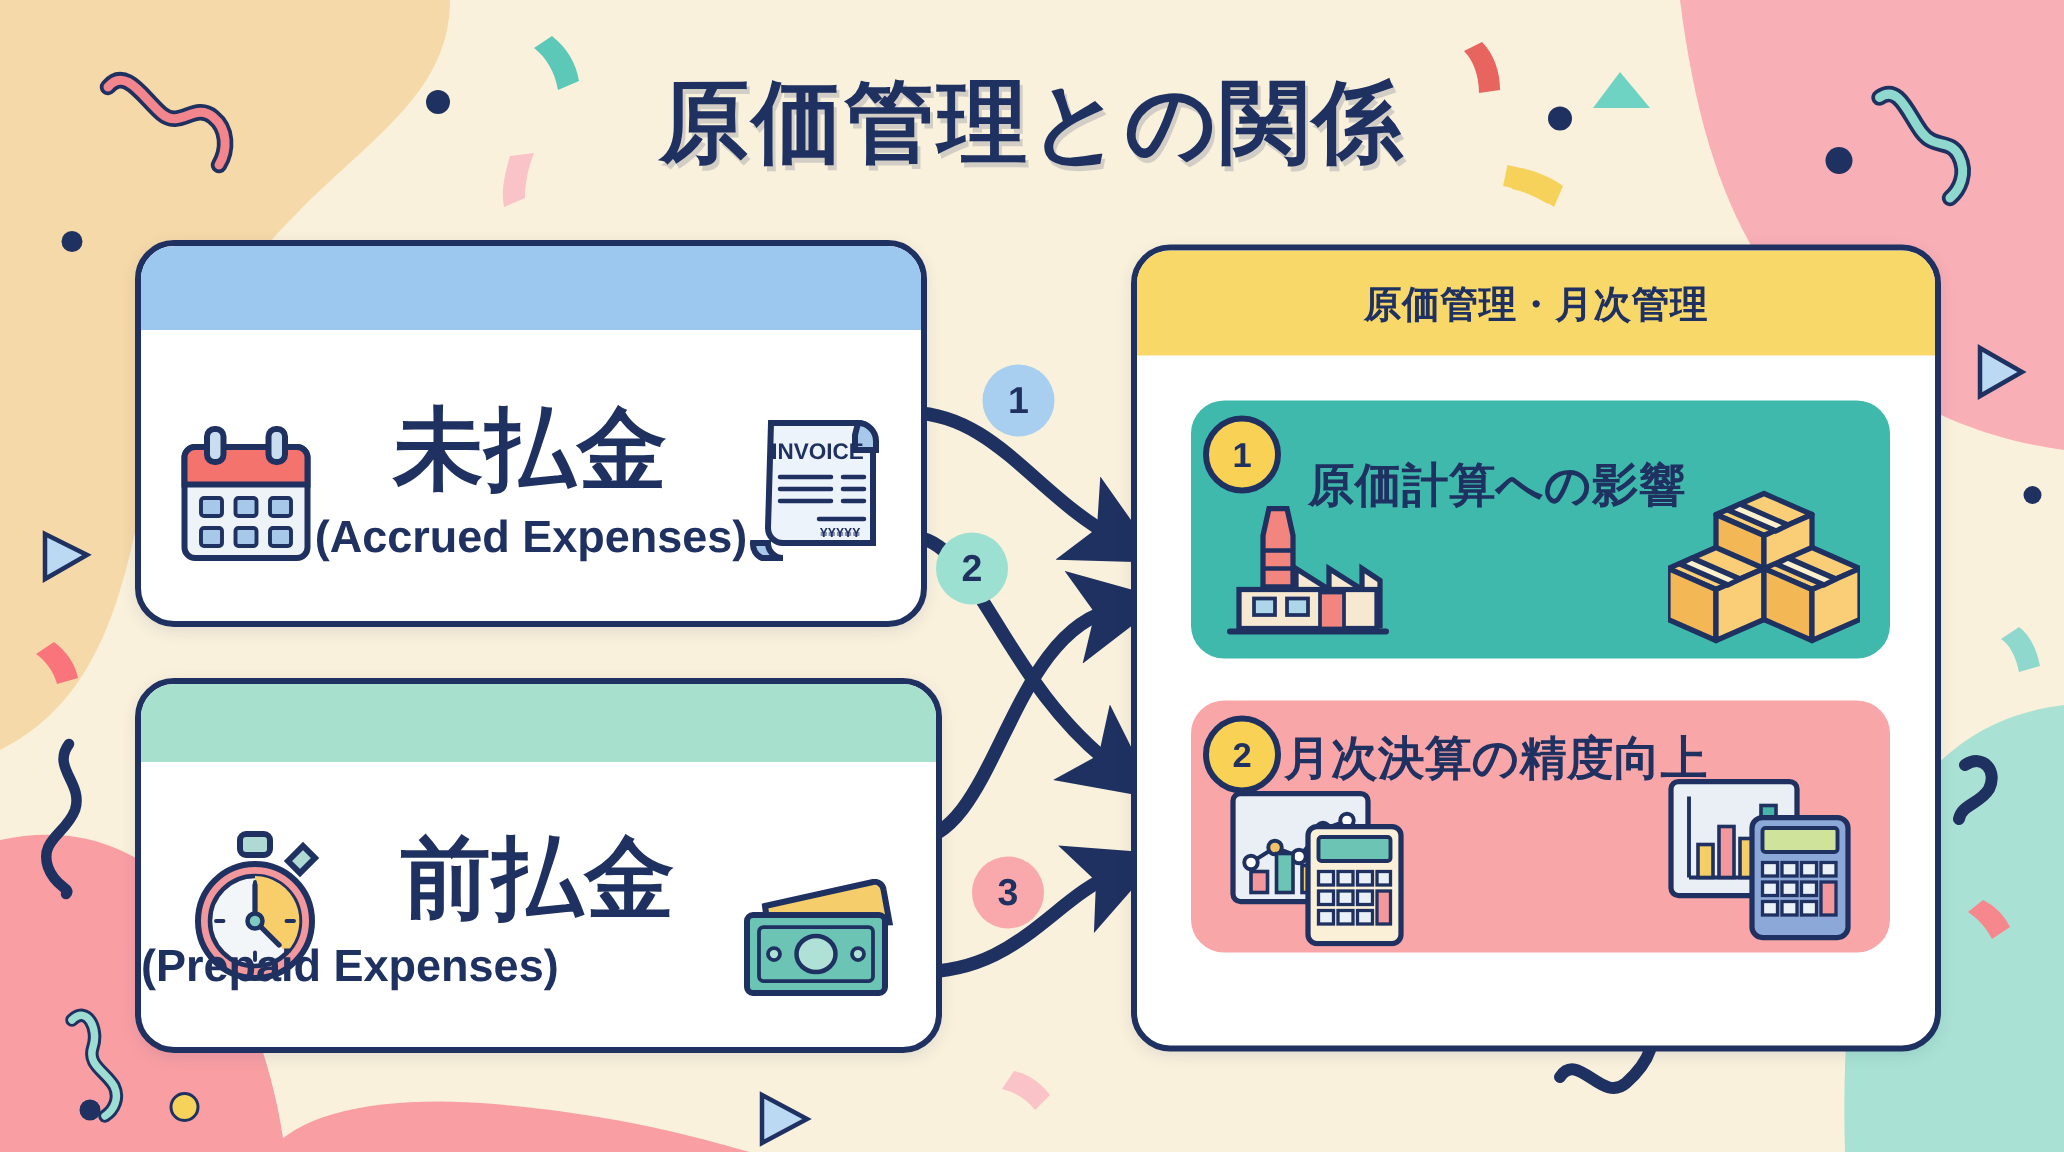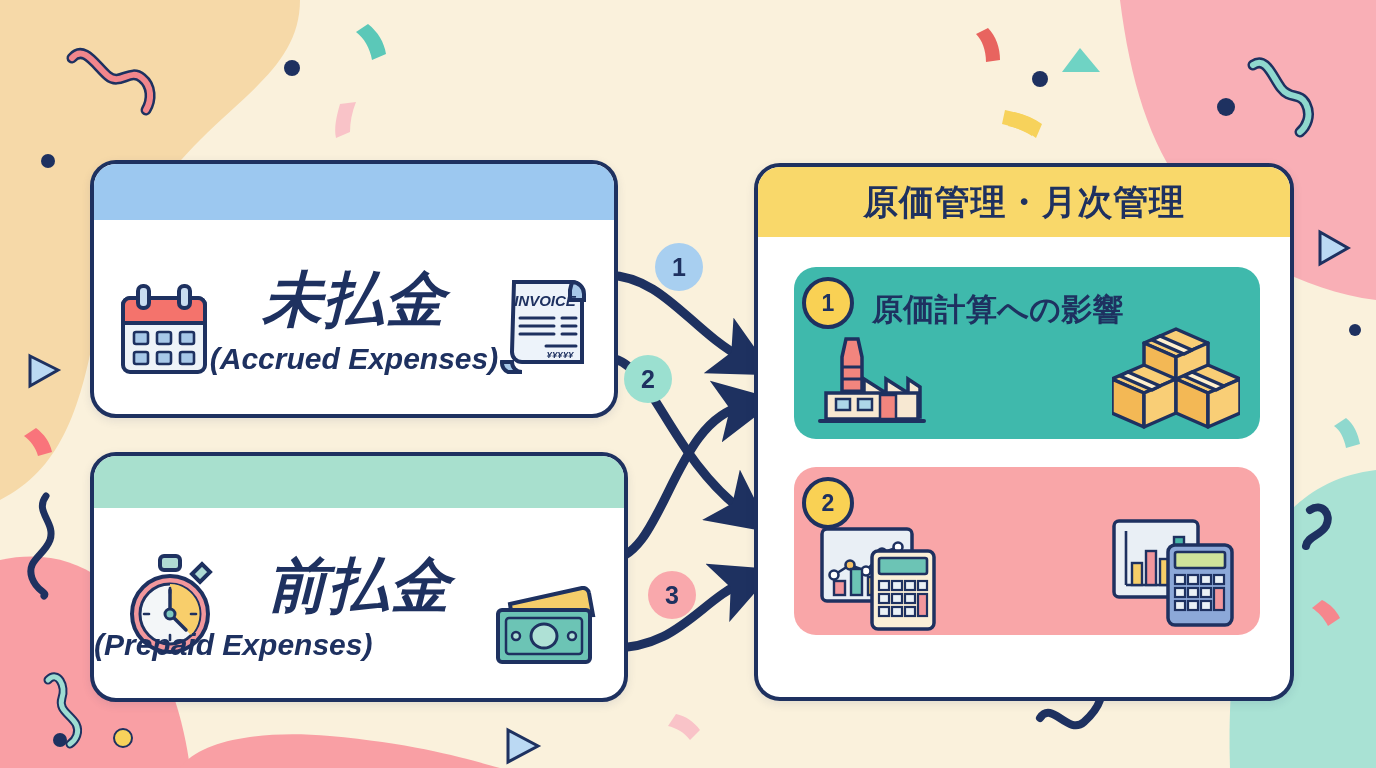--- a/index.html
+++ b/index.html
@@ -13,42 +13,42 @@
   
   .bg-layer{position:absolute;inset:0;z-index:0;pointer-events:none;}
 
   
   .left-card{
     position:absolute;background:#FFFFFF;border:4px solid #1E3160;
     border-radius:26px;overflow:hidden;z-index:3;
     box-shadow:0 3px 10px rgba(30,49,96,.10);
   }
   .card-strip{position:absolute;left:0;right:0;top:0;height:56px;}
-  .card-body{position:absolute;left:0;right:0;top:56px;bottom:0;font-style:italic;}
+  .card-body{position:absolute;left:0;right:0;top:56px;bottom:0;}
 
   .jp-title{
     position:absolute;font-weight:bold;color:#1E3160;
     letter-spacing:.02em;white-space:nowrap;
   }
   .en-sub{
     position:absolute;font-weight:bold;color:#1E3160;white-space:nowrap;
   }
 
   
   .right-panel{
     position:absolute;left:754px;top:163px;width:532px;height:530px;
     background:#FFFFFF;border:4px solid #1E3160;border-radius:26px;
     overflow:hidden;z-index:3;box-shadow:0 3px 10px rgba(30,49,96,.10);
   }
   .panel-head{
     position:absolute;left:0;top:0;right:0;height:70px;background:#F9D86A;
     display:flex;align-items:center;justify-content:center;
   }
   .panel-head span{
-    font-size:35px;font-weight:bold;color:#1E3160;letter-spacing:.02em;
+    font-size:25px;font-weight:bold;color:#1E3160;letter-spacing:.02em;
   }
   .item-box{position:absolute;border-radius:22px;overflow:hidden;}
   .item-title{
     position:absolute;font-size:31px;font-weight:bold;color:#1E3160;
     white-space:nowrap;letter-spacing:.01em;
   }
   .num-badge{
     position:absolute;border-radius:50%;display:flex;
     align-items:center;justify-content:center;font-weight:bold;
   }
@@ -136,20 +136,24 @@
   <div class="mid-badge" style="left:655px;top:243px;width:48px;height:48px;background:#A8CFF0;">
     <span>1</span>
   </div>
   <div class="mid-badge" style="left:624px;top:355px;width:48px;height:48px;background:#9BE0D0;">
     <span>2</span>
   </div>
   <div class="mid-badge" style="left:648px;top:571px;width:48px;height:48px;background:#F9A8AC;">
     <span>3</span>
   </div>
 
+  <div style="position:absolute;left:0;top:42px;width:1376px;text-align:center;z-index:4;">
+    <span style="font-size:60px;font-weight:bold;color:#1E3160;letter-spacing:.03em;
+                 text-shadow:2px 3px 0 rgba(30,49,96,.18);">原価管理との関係</span>
+  </div>
 
   <div class="left-card" style="left:90px;top:160px;width:520px;height:250px;">
     <div class="card-strip" style="background:#9CC8F0;"></div>
     <div class="card-body">
 
       <svg style="position:absolute;left:23px;top:62px;" width="94" height="96" viewBox="0 0 94 96">
         <rect x="6" y="16" width="82" height="74" rx="7" fill="#EEF3F8" stroke="#1E3160" stroke-width="4"></rect>
         <path d="M6,23 a7,7 0 0 1 7,-7 h68 a7,7 0 0 1 7,7 v18 H6 Z" fill="#F4736C" stroke="#1E3160" stroke-width="4"></path>
         <rect x="21" y="4" width="11" height="22" rx="5" fill="#C9DCF0" stroke="#1E3160" stroke-width="4"></rect>
         <rect x="62" y="4" width="11" height="22" rx="5" fill="#C9DCF0" stroke="#1E3160" stroke-width="4"></rect>
@@ -219,21 +223,21 @@
       </svg>
     </div>
   </div>
 
   <div class="right-panel">
     <div class="panel-head">
       <span>原価管理・月次管理</span>
     </div>
 
     <div class="item-box" style="left:36px;top:100px;width:466px;height:172px;background:#3FB9AC;">
-      <div class="item-title" style="left:78px;top:22px;">原価計算への影響</div>
+      <div class="item-title" style="left:78px;top:36px;">原価計算への影響</div>
 
       <svg style="position:absolute;left:24px;top:68px;" width="112" height="96" viewBox="0 0 112 96">
         <path d="M24,22 l4,-18 h12 l4,18 v46 h-20 Z" fill="#F2857E" stroke="#1E3160" stroke-width="3.5"></path>
         <line x1="24" y1="32" x2="44" y2="32" stroke="#1E3160" stroke-width="3"></line>
         <line x1="24" y1="44" x2="44" y2="44" stroke="#1E3160" stroke-width="3"></line>
         <line x1="24" y1="56" x2="44" y2="56" stroke="#1E3160" stroke-width="3"></line>
         <path d="M46,82 V44 l22,14 V44 l22,14 V44 l12,8 v30 Z" fill="#F7E8D2" stroke="#1E3160" stroke-width="3.5"></path>
         <rect x="8" y="58" width="92" height="26" fill="#F7E8D2" stroke="#1E3160" stroke-width="3.5"></rect>
         <rect x="18" y="64" width="14" height="11" fill="#ADD6E8" stroke="#1E3160" stroke-width="2.5"></rect>
         <rect x="40" y="64" width="14" height="11" fill="#ADD6E8" stroke="#1E3160" stroke-width="2.5"></rect>
@@ -256,20 +260,21 @@
           <path d="M128,56 L128,90 L96,104 L96,70 Z" fill="#F9CE76"></path>
           <path d="M80,49 L112,63 L104,67 L72,53 Z" fill="#FFF0CE"></path>
         </g>
       </svg>
     </div>
     <div class="num-badge badge-yellow" style="left:44px;top:110px;">
       <span>1</span>
     </div>
 
     <div class="item-box" style="left:36px;top:300px;width:466px;height:168px;background:#F9A6A8;">
+      <div class="item-title" style="left:62px;top:18px;">月次決算の精度向上</div>
 
       <svg style="position:absolute;left:26px;top:60px;" width="130" height="104" viewBox="0 0 130 104">
         <rect x="2" y="2" width="90" height="72" rx="5" fill="#E9EFF5" stroke="#1E3160" stroke-width="3.5"></rect>
         <g stroke="#1E3160" stroke-width="2.6" fill="none">
           <polyline points="14,48 30,38 46,44 62,26 78,20"></polyline>
         </g>
         <circle cx="14" cy="48" r="4.5" fill="#FFF" stroke="#1E3160" stroke-width="2.6"></circle>
         <circle cx="30" cy="38" r="4.5" fill="#F6C266" stroke="#1E3160" stroke-width="2.6"></circle>
         <circle cx="46" cy="44" r="4.5" fill="#FFF" stroke="#1E3160" stroke-width="2.6"></circle>
         <circle cx="62" cy="26" r="4.5" fill="#F2979C" stroke="#1E3160" stroke-width="2.6"></circle>

